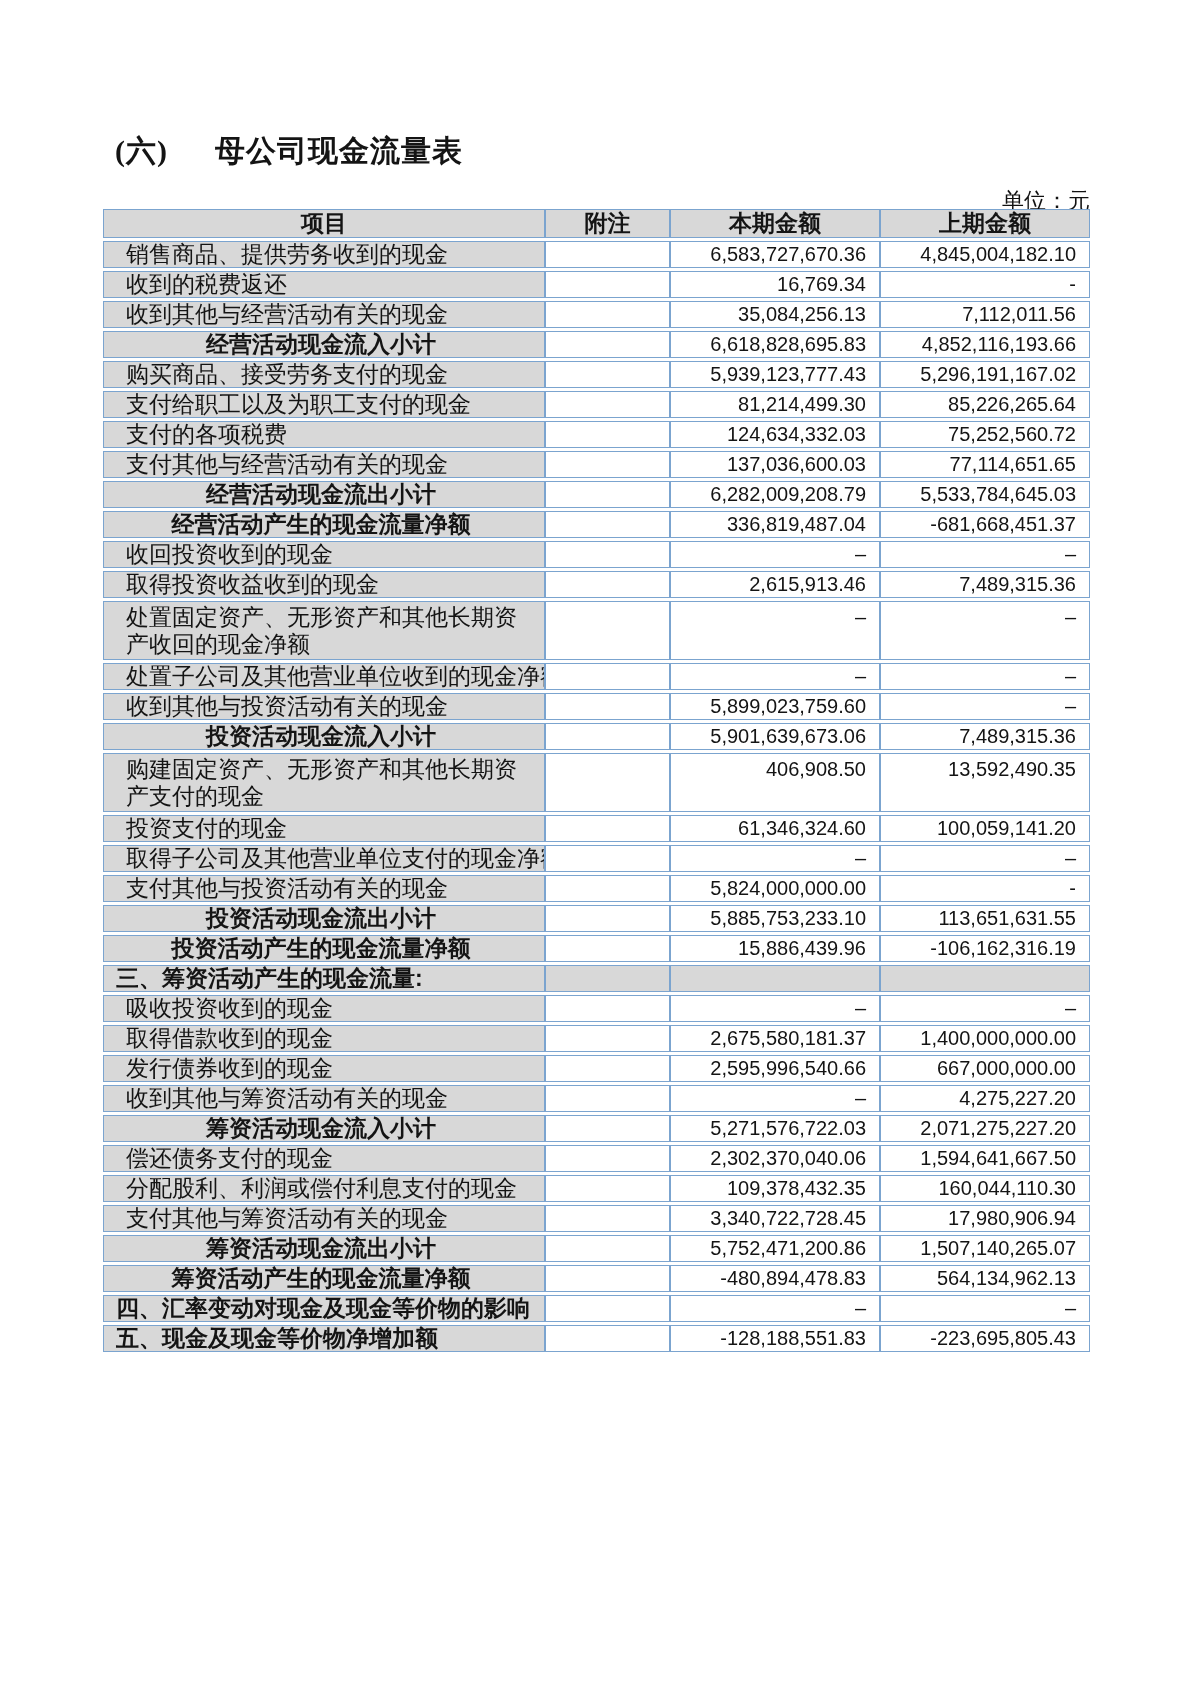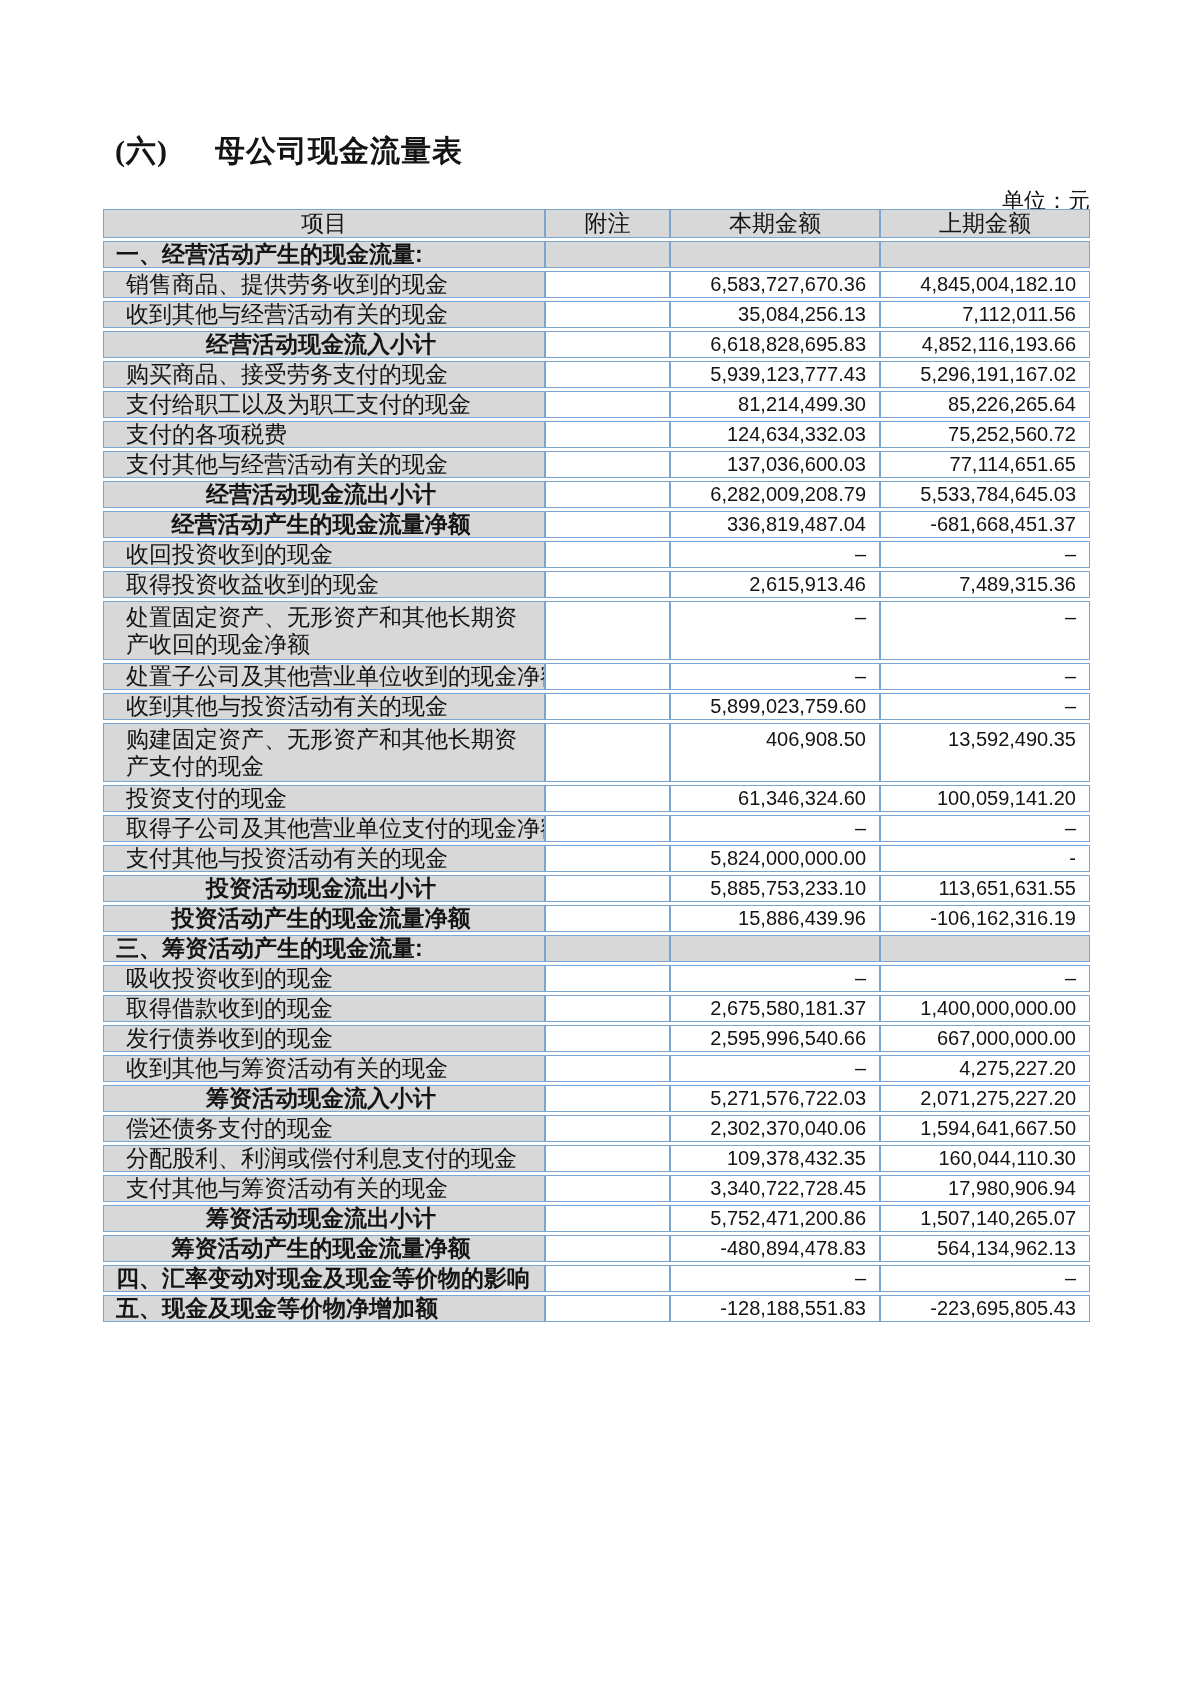--- a/index.html
+++ b/index.html
@@ -34,21 +34,21 @@
   col.c-cur   { width:210px; }
   col.c-pri   { width:210px; }
 
   th, td {
     border:1px solid #7ba4cf;
     line-height:25px; padding:0;
     overflow:hidden; white-space:nowrap;
     vertical-align:middle;
   }
   th {
-    background:#d8d8d8; font-weight:normal;
+    background:#d8d8d8; font-weight:bold;
     font-size:23px; text-align:center; line-height:27px;
   }
 
   td.cell-item {
     background:#d8d8d8; font-size:23px;
     text-align:left; padding-left:22px; padding-right:6px;
   }
   td.cell-note { background:#ffffff; }
   td.cell-num  {
     background:#ffffff; font-size:20px;
@@ -90,153 +90,159 @@
     </colgroup>
     <thead>
       <tr>
         <th>项目</th>
         <th>附注</th>
         <th>本期金额</th>
         <th>上期金额</th>
       </tr>
     </thead>
     <tbody id="table-body">
+        <tr class="row-data">
+          <td class="cell-item">销售商品、提供劳务收到的现金</td>
+          <td class="cell-note"></td>
+          <td class="cell-num">6,583,727,670.36</td>
+          <td class="cell-num">4,845,004,182.10</td>
+        </tr>
+        <tr class="row-data">
+          <td class="cell-item">收到的税费返还</td>
+          <td class="cell-note"></td>
+          <td class="cell-num">16,769.34</td>
+          <td class="cell-num">-</td>
+        </tr>
+        <tr class="row-data">
+          <td class="cell-item">收到其他与经营活动有关的现金</td>
+          <td class="cell-note"></td>
+          <td class="cell-num">35,084,256.13</td>
+          <td class="cell-num">7,112,011.56</td>
+        </tr>
+        <tr class="row-subtotal">
+          <td class="cell-item">经营活动现金流入小计</td>
+          <td class="cell-note"></td>
+          <td class="cell-num">6,618,828,695.83</td>
+          <td class="cell-num">4,852,116,193.66</td>
+        </tr>
+        <tr class="row-data">
+          <td class="cell-item">购买商品、接受劳务支付的现金</td>
+          <td class="cell-note"></td>
+          <td class="cell-num">5,939,123,777.43</td>
+          <td class="cell-num">5,296,191,167.02</td>
+        </tr>
+        <tr class="row-data">
+          <td class="cell-item">支付给职工以及为职工支付的现金</td>
+          <td class="cell-note"></td>
+          <td class="cell-num">81,214,499.30</td>
+          <td class="cell-num">85,226,265.64</td>
+        </tr>
+        <tr class="row-data">
+          <td class="cell-item">支付的各项税费</td>
+          <td class="cell-note"></td>
+          <td class="cell-num">124,634,332.03</td>
+          <td class="cell-num">75,252,560.72</td>
+        </tr>
+        <tr class="row-data">
+          <td class="cell-item">支付其他与经营活动有关的现金</td>
+          <td class="cell-note"></td>
+          <td class="cell-num">137,036,600.03</td>
+          <td class="cell-num">77,114,651.65</td>
+        </tr>
+        <tr class="row-subtotal">
+          <td class="cell-item">经营活动现金流出小计</td>
+          <td class="cell-note"></td>
+          <td class="cell-num">6,282,009,208.79</td>
+          <td class="cell-num">5,533,784,645.03</td>
+        </tr>
+        <tr class="row-subtotal">
+          <td class="cell-item">经营活动产生的现金流量净额</td>
+          <td class="cell-note"></td>
+          <td class="cell-num">336,819,487.04</td>
+          <td class="cell-num">-681,668,451.37</td>
+        </tr>
+        <tr class="row-data">
+          <td class="cell-item">收回投资收到的现金</td>
+          <td class="cell-note"></td>
+          <td class="cell-num">–</td>
+          <td class="cell-num">–</td>
+        </tr>
+        <tr class="row-data">
+          <td class="cell-item">取得投资收益收到的现金</td>
+          <td class="cell-note"></td>
+          <td class="cell-num">2,615,913.46</td>
+          <td class="cell-num">7,489,315.36</td>
+        </tr>
+        <tr class="row-data multiline">
+          <td class="cell-item">处置固定资产、无形资产和其他长期资产收回的现金净额</td>
+          <td class="cell-note"></td>
+          <td class="cell-num">–</td>
+          <td class="cell-num">–</td>
+        </tr>
+        <tr class="row-data">
+          <td class="cell-item">处置子公司及其他营业单位收到的现金净额</td>
+          <td class="cell-note"></td>
+          <td class="cell-num">–</td>
+          <td class="cell-num">–</td>
+        </tr>
+        <tr class="row-data">
+          <td class="cell-item">收到其他与投资活动有关的现金</td>
+          <td class="cell-note"></td>
+          <td class="cell-num">5,899,023,759.60</td>
+          <td class="cell-num">–</td>
+        </tr>
+        <tr class="row-subtotal">
+          <td class="cell-item">投资活动现金流入小计</td>
+          <td class="cell-note"></td>
+          <td class="cell-num">5,901,639,673.06</td>
+          <td class="cell-num">7,489,315.36</td>
+        </tr>
+        <tr class="row-data multiline">
+          <td class="cell-item">购建固定资产、无形资产和其他长期资产支付的现金</td>
+          <td class="cell-note"></td>
+          <td class="cell-num">406,908.50</td>
+          <td class="cell-num">13,592,490.35</td>
+        </tr>
+        <tr class="row-data">
+          <td class="cell-item">投资支付的现金</td>
+          <td class="cell-note"></td>
+          <td class="cell-num">61,346,324.60</td>
+          <td class="cell-num">100,059,141.20</td>
+        </tr>
+        <tr class="row-data">
+          <td class="cell-item">取得子公司及其他营业单位支付的现金净额</td>
+          <td class="cell-note"></td>
+          <td class="cell-num">–</td>
+          <td class="cell-num">–</td>
+        </tr>
+        <tr class="row-data">
+          <td class="cell-item">支付其他与投资活动有关的现金</td>
+          <td class="cell-note"></td>
+          <td class="cell-num">5,824,000,000.00</td>
+          <td class="cell-num">-</td>
+        </tr>
+        <tr class="row-subtotal">
+          <td class="cell-item">投资活动现金流出小计</td>
+          <td class="cell-note"></td>
+          <td class="cell-num">5,885,753,233.10</td>
+          <td class="cell-num">113,651,631.55</td>
+        </tr>
+        <tr class="row-subtotal">
+          <td class="cell-item">投资活动产生的现金流量净额</td>
+          <td class="cell-note"></td>
+          <td class="cell-num">15,886,439.96</td>
+          <td class="cell-num">-106,162,316.19</td>
+        </tr>
         <tr class="row-section">
-          <td class="cell-item">一、经营活动产生的现金流量:</td>
+          <td class="cell-item">三、筹资活动产生的现金流量:</td>
           <td class="cell-note"></td>
           <td class="cell-num"></td>
           <td class="cell-num"></td>
         </tr>
         <tr class="row-data">
-          <td class="cell-item">销售商品、提供劳务收到的现金</td>
-          <td class="cell-note"></td>
-          <td class="cell-num">6,583,727,670.36</td>
-          <td class="cell-num">4,845,004,182.10</td>
-        </tr>
-        <tr class="row-data">
-          <td class="cell-item">收到其他与经营活动有关的现金</td>
-          <td class="cell-note"></td>
-          <td class="cell-num">35,084,256.13</td>
-          <td class="cell-num">7,112,011.56</td>
-        </tr>
-        <tr class="row-subtotal">
-          <td class="cell-item">经营活动现金流入小计</td>
-          <td class="cell-note"></td>
-          <td class="cell-num">6,618,828,695.83</td>
-          <td class="cell-num">4,852,116,193.66</td>
-        </tr>
-        <tr class="row-data">
-          <td class="cell-item">购买商品、接受劳务支付的现金</td>
-          <td class="cell-note"></td>
-          <td class="cell-num">5,939,123,777.43</td>
-          <td class="cell-num">5,296,191,167.02</td>
-        </tr>
-        <tr class="row-data">
-          <td class="cell-item">支付给职工以及为职工支付的现金</td>
-          <td class="cell-note"></td>
-          <td class="cell-num">81,214,499.30</td>
-          <td class="cell-num">85,226,265.64</td>
-        </tr>
-        <tr class="row-data">
-          <td class="cell-item">支付的各项税费</td>
-          <td class="cell-note"></td>
-          <td class="cell-num">124,634,332.03</td>
-          <td class="cell-num">75,252,560.72</td>
-        </tr>
-        <tr class="row-data">
-          <td class="cell-item">支付其他与经营活动有关的现金</td>
-          <td class="cell-note"></td>
-          <td class="cell-num">137,036,600.03</td>
-          <td class="cell-num">77,114,651.65</td>
-        </tr>
-        <tr class="row-subtotal">
-          <td class="cell-item">经营活动现金流出小计</td>
-          <td class="cell-note"></td>
-          <td class="cell-num">6,282,009,208.79</td>
-          <td class="cell-num">5,533,784,645.03</td>
-        </tr>
-        <tr class="row-subtotal">
-          <td class="cell-item">经营活动产生的现金流量净额</td>
-          <td class="cell-note"></td>
-          <td class="cell-num">336,819,487.04</td>
-          <td class="cell-num">-681,668,451.37</td>
-        </tr>
-        <tr class="row-data">
-          <td class="cell-item">收回投资收到的现金</td>
-          <td class="cell-note"></td>
-          <td class="cell-num">–</td>
-          <td class="cell-num">–</td>
-        </tr>
-        <tr class="row-data">
-          <td class="cell-item">取得投资收益收到的现金</td>
-          <td class="cell-note"></td>
-          <td class="cell-num">2,615,913.46</td>
-          <td class="cell-num">7,489,315.36</td>
-        </tr>
-        <tr class="row-data multiline">
-          <td class="cell-item">处置固定资产、无形资产和其他长期资产收回的现金净额</td>
-          <td class="cell-note"></td>
-          <td class="cell-num">–</td>
-          <td class="cell-num">–</td>
-        </tr>
-        <tr class="row-data">
-          <td class="cell-item">处置子公司及其他营业单位收到的现金净额</td>
-          <td class="cell-note"></td>
-          <td class="cell-num">–</td>
-          <td class="cell-num">–</td>
-        </tr>
-        <tr class="row-data">
-          <td class="cell-item">收到其他与投资活动有关的现金</td>
-          <td class="cell-note"></td>
-          <td class="cell-num">5,899,023,759.60</td>
-          <td class="cell-num">–</td>
-        </tr>
-        <tr class="row-data multiline">
-          <td class="cell-item">购建固定资产、无形资产和其他长期资产支付的现金</td>
-          <td class="cell-note"></td>
-          <td class="cell-num">406,908.50</td>
-          <td class="cell-num">13,592,490.35</td>
-        </tr>
-        <tr class="row-data">
-          <td class="cell-item">投资支付的现金</td>
-          <td class="cell-note"></td>
-          <td class="cell-num">61,346,324.60</td>
-          <td class="cell-num">100,059,141.20</td>
-        </tr>
-        <tr class="row-data">
-          <td class="cell-item">取得子公司及其他营业单位支付的现金净额</td>
-          <td class="cell-note"></td>
-          <td class="cell-num">–</td>
-          <td class="cell-num">–</td>
-        </tr>
-        <tr class="row-data">
-          <td class="cell-item">支付其他与投资活动有关的现金</td>
-          <td class="cell-note"></td>
-          <td class="cell-num">5,824,000,000.00</td>
-          <td class="cell-num">-</td>
-        </tr>
-        <tr class="row-subtotal">
-          <td class="cell-item">投资活动现金流出小计</td>
-          <td class="cell-note"></td>
-          <td class="cell-num">5,885,753,233.10</td>
-          <td class="cell-num">113,651,631.55</td>
-        </tr>
-        <tr class="row-subtotal">
-          <td class="cell-item">投资活动产生的现金流量净额</td>
-          <td class="cell-note"></td>
-          <td class="cell-num">15,886,439.96</td>
-          <td class="cell-num">-106,162,316.19</td>
-        </tr>
-        <tr class="row-section">
-          <td class="cell-item">三、筹资活动产生的现金流量:</td>
-          <td class="cell-note"></td>
-          <td class="cell-num"></td>
-          <td class="cell-num"></td>
-        </tr>
-        <tr class="row-data">
           <td class="cell-item">吸收投资收到的现金</td>
           <td class="cell-note"></td>
           <td class="cell-num">–</td>
           <td class="cell-num">–</td>
         </tr>
         <tr class="row-data">
           <td class="cell-item">取得借款收到的现金</td>
           <td class="cell-note"></td>
           <td class="cell-num">2,675,580,181.37</td>
           <td class="cell-num">1,400,000,000.00</td>

